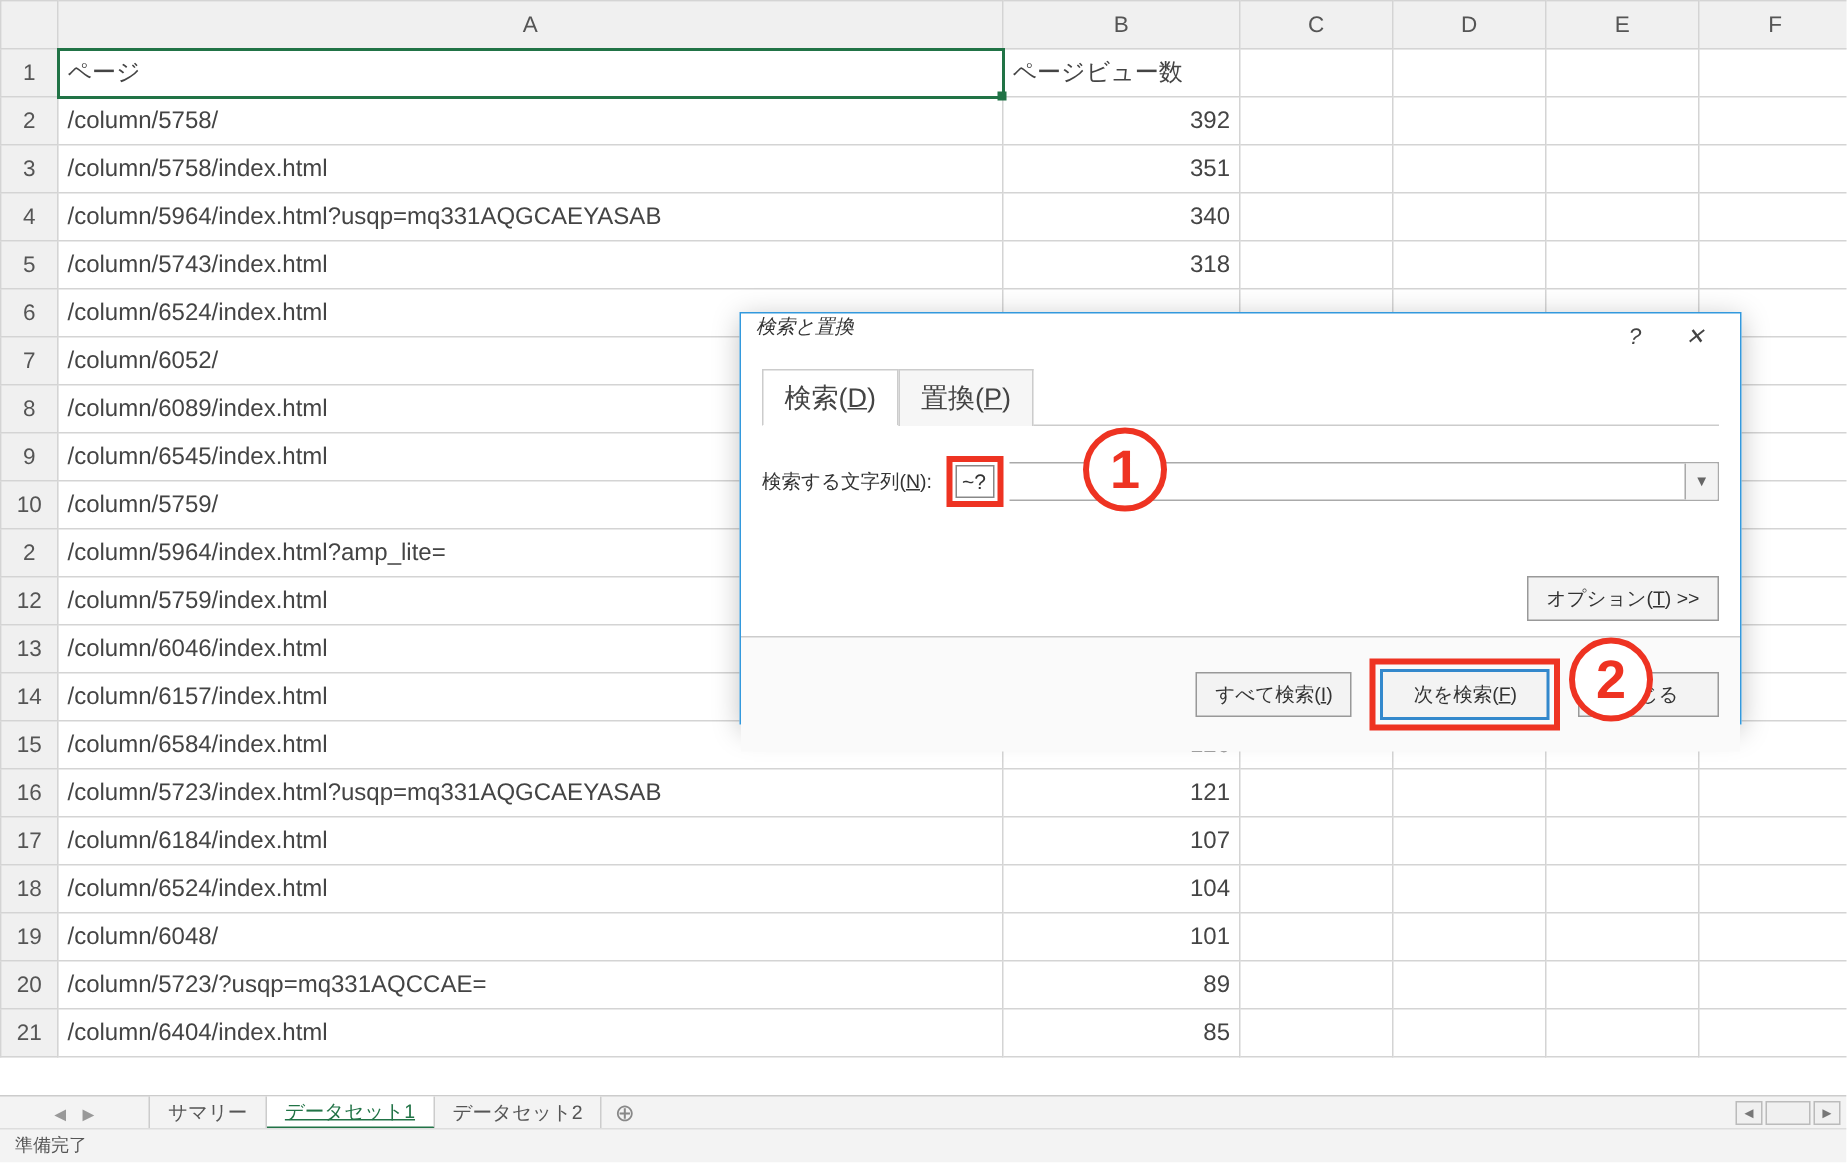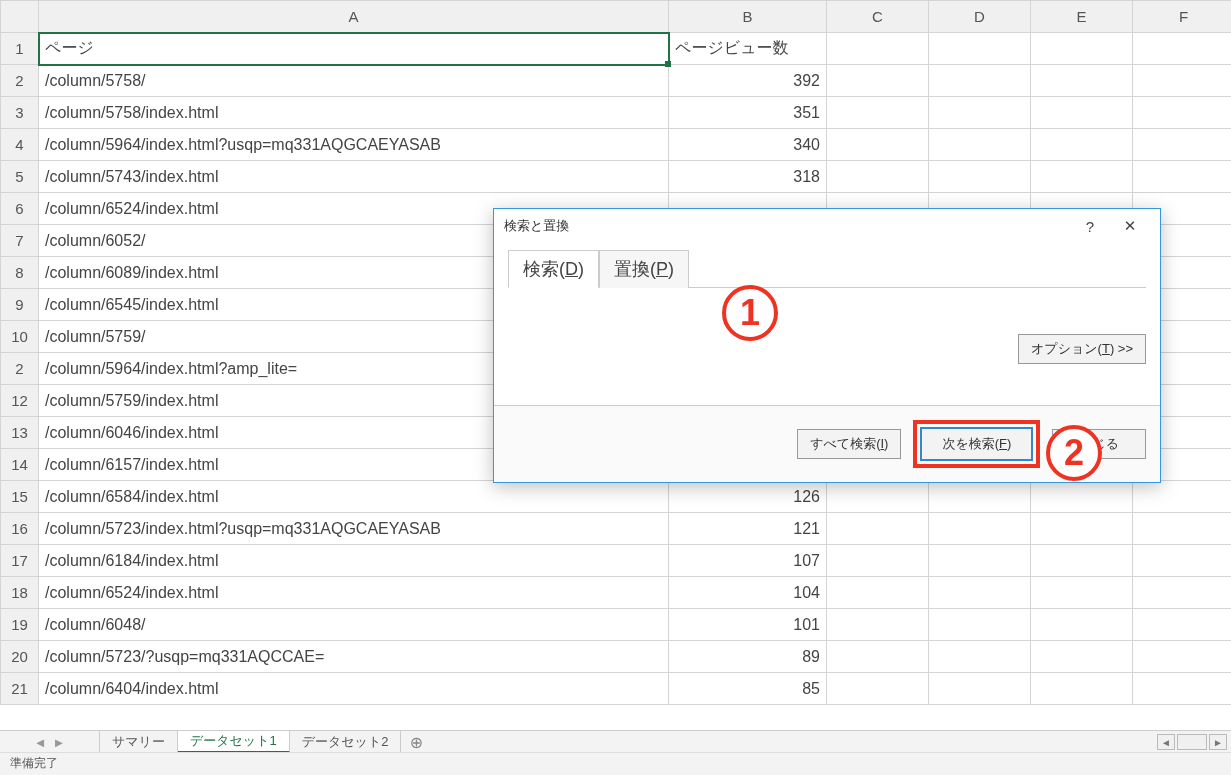--- a/index.html
+++ b/index.html
@@ -87,20 +87,21 @@
     border-right: 1px solid #ccc;
     background: #f3f3f3;
     color: #555;
     display: flex;
     align-items: center;
   }
   .tab.active {
     background: #fff;
     color: #217346;
     border-bottom: 2px solid #217346;
+    text-decoration: underline;
   }
   .tab-add {
     width: 30px;
     display: flex;
     align-items: center;
     justify-content: center;
     color: #888;
     font-size: 16px;
   }
   .hscroll {
@@ -137,24 +138,25 @@
     height: 275px;
     background: #fff;
     border: 1px solid #3399dd;
     box-shadow: 0 4px 18px rgba(0,0,0,0.25);
     display: flex;
     flex-direction: column;
   }
   .dlg-title {
     height: 34px;
     display: flex;
-    align-items: center;
+    align-items: flex-start;
     padding: 0 10px;
     font-size: 13px;
     color: #333;
+    font-style: italic;
   }
   .dlg-title .spacer { flex: 1; }
   .dlg-title .help, .dlg-title .close {
     width: 40px; height: 30px;
     display: flex; align-items: center; justify-content: center;
     font-size: 15px;
     color: #444;
   }
   .dlg-body {
     flex: 1;
@@ -513,20 +515,29 @@
     <span class="help">?</span>
     <span class="close">
       <span>✕</span>
     </span>
   </div>
   <div class="dlg-body">
     <div class="dlg-tabs">
       <div class="dlg-tab active">検索(<u>D</u>)</div>
       <div class="dlg-tab">置換(<u>P</u>)</div>
     </div>
+    <div class="search-row">
+      <span class="search-label">検索する文字列(<u>N</u>):</span>
+      <span class="search-input-wrap">
+        <input class="search-input" value="~?" style="">
+      </span>
+      <div class="combo-rest">
+        <div class="dd">▼</div>
+      </div>
+    </div>
     <div class="opts-row">
       <button class="win-btn">オプション(<u>T</u>) &gt;&gt;</button>
     </div>
   </div>
   <div class="dlg-buttons">
     <button class="win-btn">すべて検索(<u>I</u>)</button>
     <span class="btn-highlight">
       <button class="win-btn">次を検索(<u>F</u>)</button>
     </span>
     <button class="win-btn" style="padding:5px 26px">閉じる</button>

